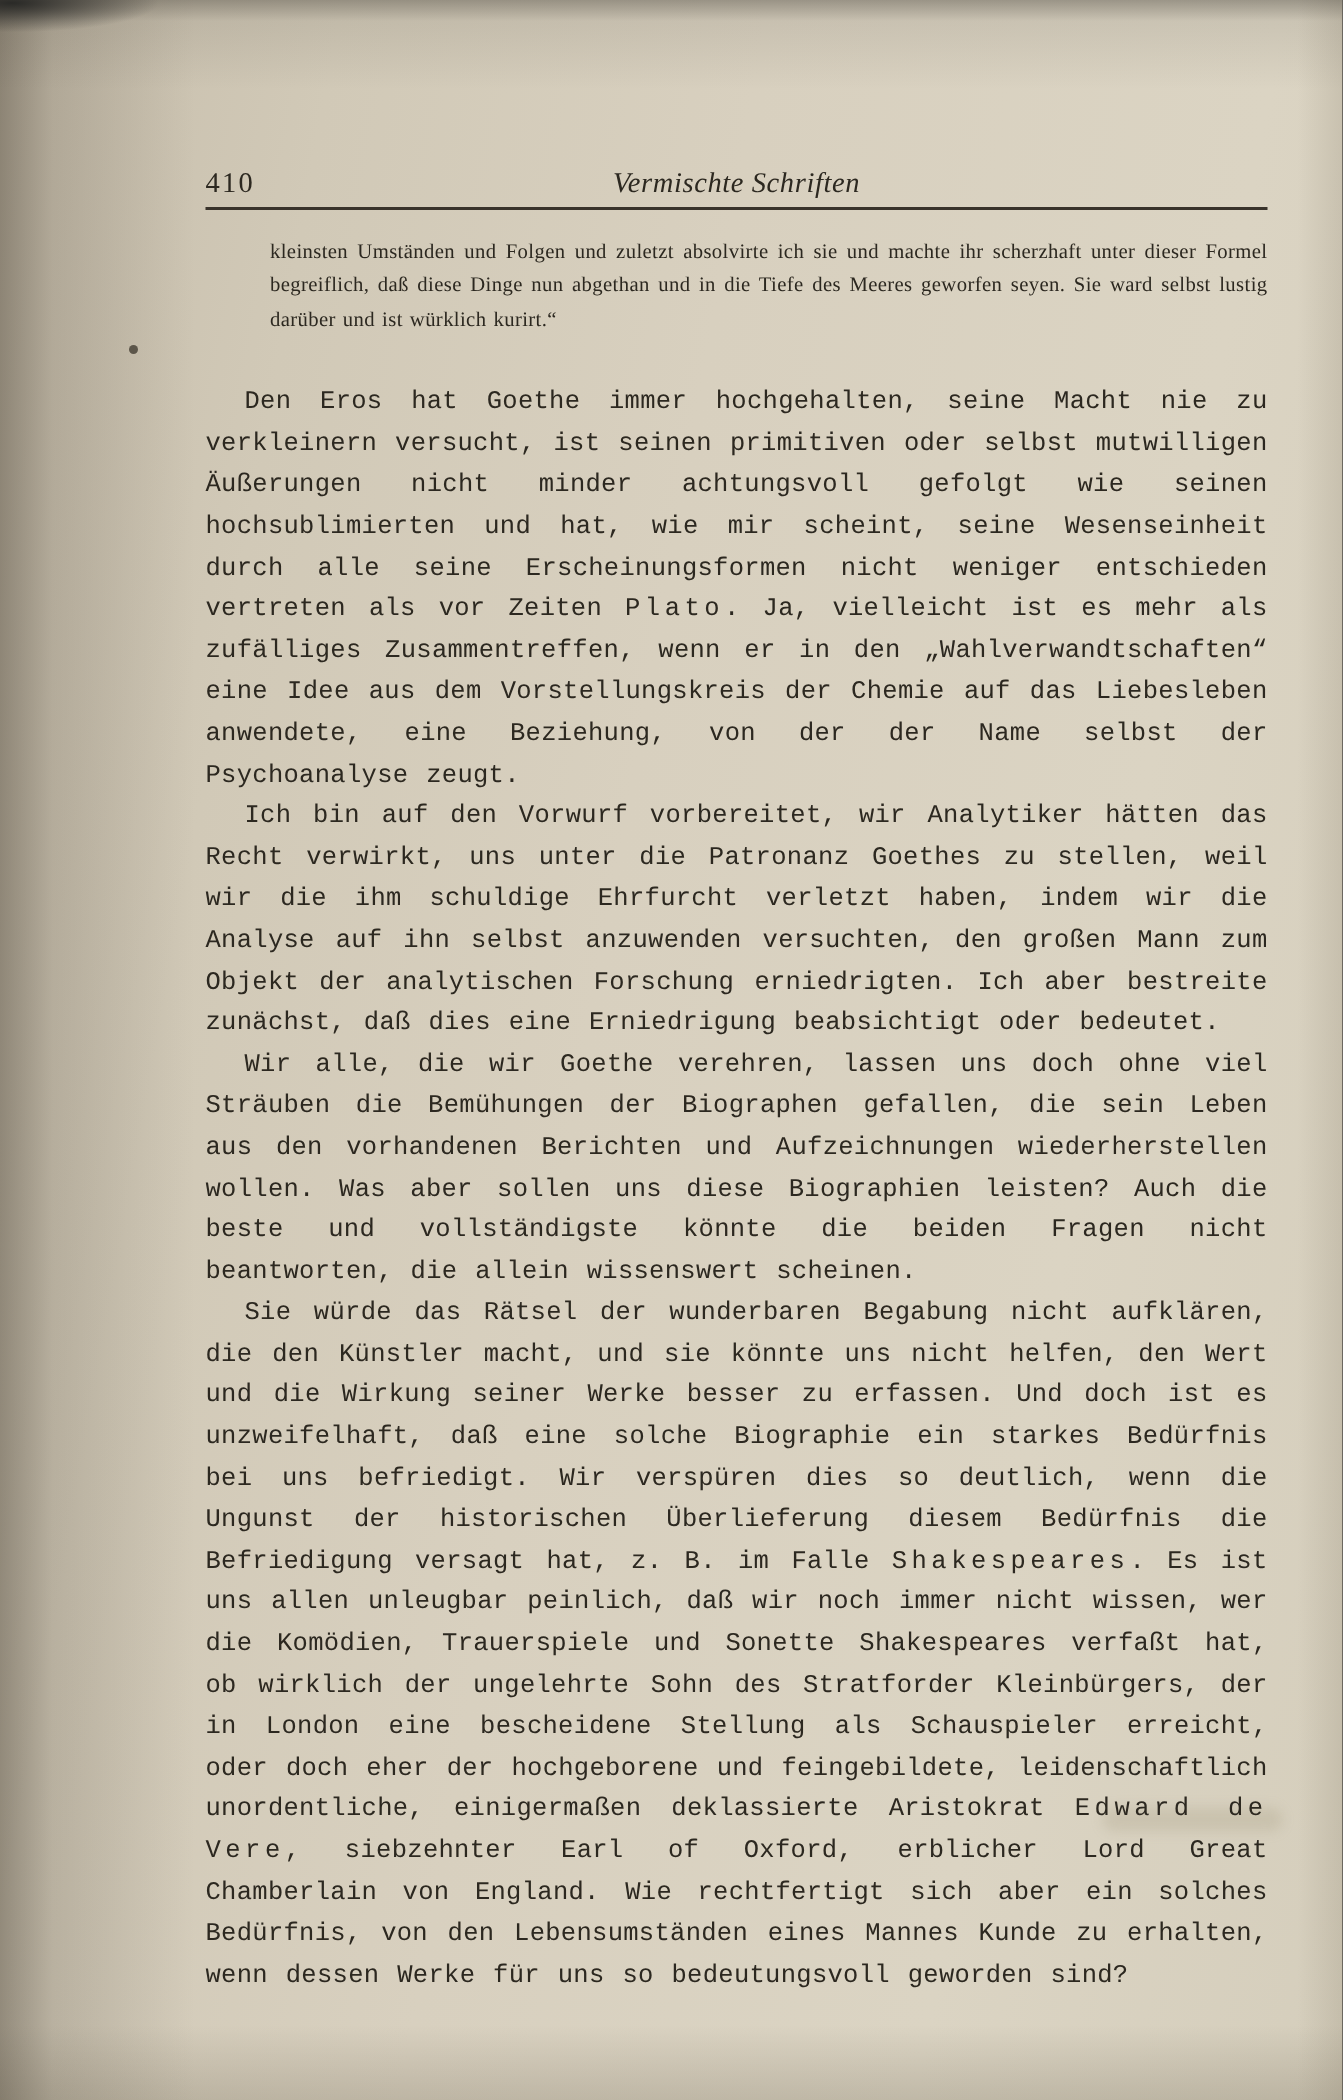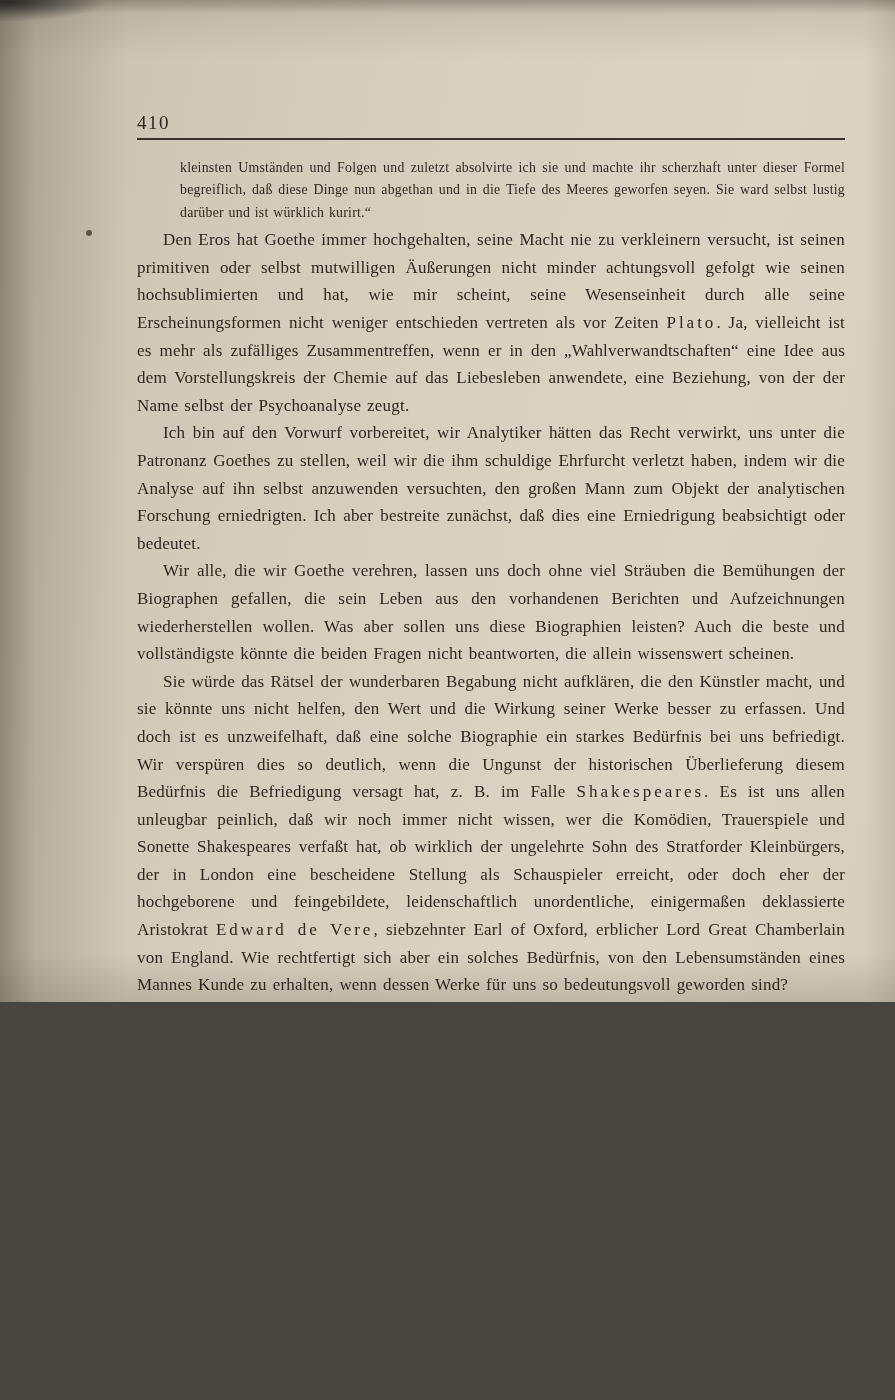--- a/index.html
+++ b/index.html
@@ -1,19 +1,19 @@
 <!DOCTYPE html>
 <html lang="de"><head>
 <meta charset="utf-8">
 <style>
   html, body { margin: 0; padding: 0; background: #474540; }
   .scan {
     position: relative;
     width: 895px;
-    height: 1002px;
+    height: 1400px;
     margin: 0 auto;
     overflow: hidden;
     font-family: "Liberation Serif", "DejaVu Serif", serif;
     color: #2c2820;
     background:
       radial-gradient(ellipse 130px 26px at 8px 2px, rgba(38,38,36,0.95), rgba(38,38,36,0) 75%),
       linear-gradient(to bottom, rgba(60,56,48,0.40) 0px, rgba(60,56,48,0.10) 14px, rgba(60,56,48,0) 60px),
       linear-gradient(to right, rgba(70,62,50,0.45) 0px, rgba(70,62,50,0.18) 35px, rgba(70,62,50,0) 130px),
       linear-gradient(to left, rgba(120,110,90,0.18) 0px, rgba(120,110,90,0) 30px),
       linear-gradient(to top, rgba(95,86,68,0.22) 0px, rgba(95,86,68,0) 50px),
@@ -48,21 +48,21 @@
     letter-spacing: 0.4px;
   }
   .quote-block {
     margin: 17px 0 0 43px;
     font-size: 13.8px;
     line-height: 22.4px;
     text-align: justify;
     letter-spacing: 0.25px;
     word-spacing: 1px;
   }
-  .body-text { margin-top: 2px; }
+  .body-text { margin-top: 31px; font-family: Liberation Mono, monospace; }
   .body-text p {
     margin: 0;
     text-indent: 26px;
     text-align: justify;
     font-size: 17px;
     line-height: 27.6px;
     letter-spacing: 0.2px;
     word-spacing: 1.5px;
   }
   .sperr { letter-spacing: 3px; }
@@ -91,20 +91,21 @@
 <body>
 
 <div class="scan">
   <span class="margin-speck"></span>
   <span class="smudge"></span>
 
   <div class="page-content">
 
     <div class="page-header">
       <span class="page-number">410</span>
+      <span class="running-title">Vermischte Schriften</span>
     </div>
 
     <div class="quote-block">kleinsten Umständen und Folgen und zuletzt absolvirte ich sie und machte ihr scherzhaft unter dieser Formel begreiflich, daß diese Dinge nun abgethan und in die Tiefe des Meeres geworfen seyen. Sie ward selbst lustig darüber und ist würklich kurirt.“</div>
 
     <div class="body-text" id="paragraphs">
         <p><span>Den Eros hat Goethe immer hochgehalten, seine Macht nie zu verkleinern versucht, ist seinen primitiven oder selbst mutwilligen Äußerungen nicht minder achtungsvoll gefolgt wie seinen hochsublimierten und hat, wie mir scheint, seine Wesenseinheit durch alle seine Erscheinungsformen nicht weniger entschieden vertreten als vor Zeiten </span><span class="sperr">Plato</span><span>. Ja, vielleicht ist es mehr als zufälliges Zusammentreffen, wenn er in den „Wahlverwandtschaften“ eine Idee aus dem Vorstellungskreis der Chemie auf das Liebesleben anwendete, eine Beziehung, von der der Name selbst der Psychoanalyse zeugt.</span></p>
         <p><span>Ich bin auf den Vorwurf vorbereitet, wir Analytiker hätten das Recht verwirkt, uns unter die Patronanz Goethes zu stellen, weil wir die ihm schuldige Ehrfurcht verletzt haben, indem wir die Analyse auf ihn selbst anzuwenden versuchten, den großen Mann zum Objekt der analytischen Forschung erniedrigten. Ich aber bestreite zunächst, daß dies eine Erniedrigung beabsichtigt oder bedeutet.</span></p>
         <p><span>Wir alle, die wir Goethe verehren, lassen uns doch ohne viel Sträuben die Bemühungen der Biographen gefallen, die sein Leben aus den vorhandenen Berichten und Aufzeichnungen wiederherstellen wollen. Was aber sollen uns diese Biographien leisten? Auch die beste und vollständigste könnte die beiden Fragen nicht beantworten, die allein wissenswert scheinen.</span></p>
         <p><span>Sie würde das Rätsel der wunderbaren Begabung nicht aufklären, die den Künstler macht, und sie könnte uns nicht helfen, den Wert und die Wirkung seiner Werke besser zu erfassen. Und doch ist es unzweifelhaft, daß eine solche Biographie ein starkes Bedürfnis bei uns befriedigt. Wir verspüren dies so deutlich, wenn die Ungunst der historischen Überlieferung diesem Bedürfnis die Befriedigung versagt hat, z. B. im Falle </span><span class="sperr">Shakespeares</span><span>. Es ist uns allen unleugbar peinlich, daß wir noch immer nicht wissen, wer die Komödien, Trauerspiele und Sonette Shakespeares verfaßt hat, ob wirklich der ungelehrte Sohn des Stratforder Kleinbürgers, der in London eine bescheidene Stellung als Schauspieler erreicht, oder doch eher der hochgeborene und feingebildete, leidenschaftlich unordentliche, einigermaßen deklassierte Aristokrat </span><span class="sperr">Edward de Vere</span><span>, siebzehnter Earl of Oxford, erblicher Lord Great Chamberlain von England. Wie rechtfertigt sich aber ein solches Bedürfnis, von den Lebensumständen eines Mannes Kunde zu erhalten, wenn dessen Werke für uns so bedeutungsvoll geworden sind?</span></p>
       </div>

